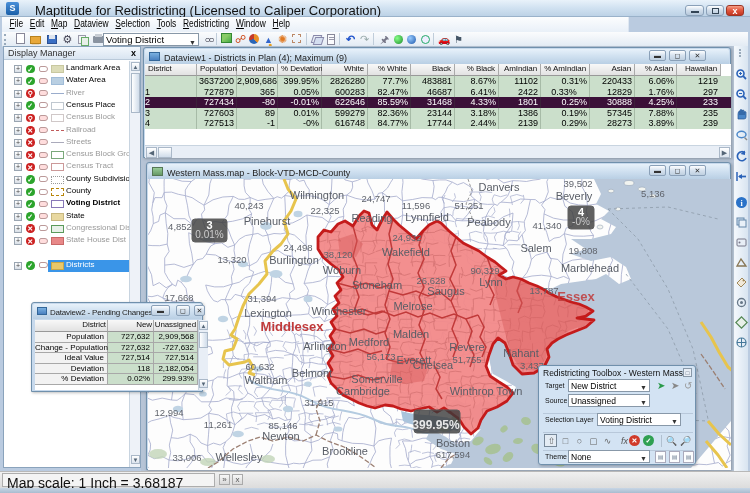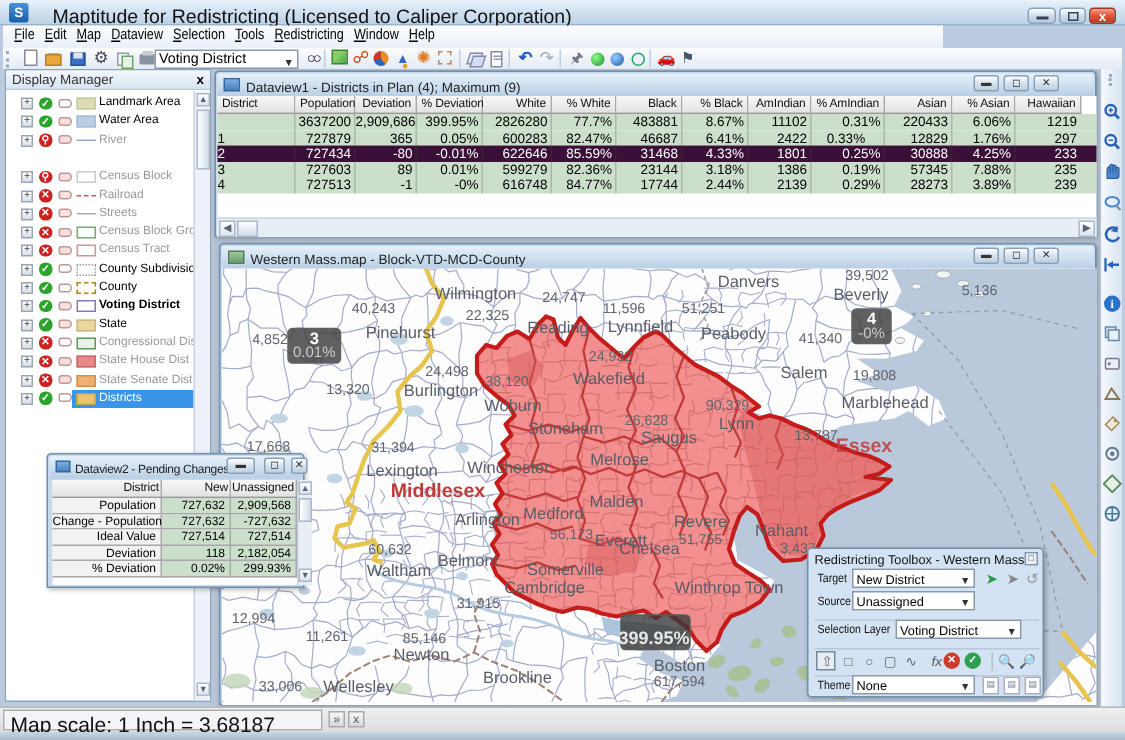--- a/index.html
+++ b/index.html
@@ -121,20 +121,27 @@
       <div class="sw" style="background:#b9cfe2;border:1px solid #a0bcd8"></div>
       <div class="nm" style="color:#000;font-weight:normal">Water Area</div>
     </div>
     <div class="lrow" style="top:40.6px">
       <div class="pm">+</div>
       <div class="stat" style="background:#cc2222">⚲</div>
       <div class="tag" style="background:#fdd"></div>
       <div class="sw" style="border-top:1px solid #9aaccc;height:1px;margin-top:3px"></div>
       <div class="nm" style="color:#999;font-weight:normal">River</div>
     </div>
+    <div class="lrow" style="top:52.900000000000006px">
+      <div class="pm">+</div>
+      <div class="stat" style="background:#2ca42c">✓</div>
+      <div class="tag" style="background:#fff"></div>
+      <div class="sw" style="background:#fff;border:1px solid #c0c8d0"></div>
+      <div class="nm" style="color:#000;font-weight:normal">Census Place</div>
+    </div>
     <div class="lrow" style="top:65.2px">
       <div class="pm">+</div>
       <div class="stat" style="background:#cc2222">⚲</div>
       <div class="tag" style="background:#fdd"></div>
       <div class="sw" style="background:#fff;border:1px solid #d0c8c8"></div>
       <div class="nm" style="color:#999;font-weight:normal">Census Block</div>
     </div>
     <div class="lrow" style="top:77.5px">
       <div class="pm">+</div>
       <div class="stat" style="background:#cc2222">✕</div>
@@ -197,27 +204,20 @@
       <div class="tag" style="background:#fff"></div>
       <div class="sw" style="background:#e8f0e8;border:1px solid #5a9a5a"></div>
       <div class="nm" style="color:#999;font-weight:normal">Congressional Dist</div>
     </div>
     <div class="lrow" style="top:188.20000000000005px">
       <div class="pm">+</div>
       <div class="stat" style="background:#cc2222">✕</div>
       <div class="tag" style="background:#fdd"></div>
       <div class="sw" style="background:#e88888;border:1px solid #c86868"></div>
       <div class="nm" style="color:#999;font-weight:normal">State House Dist</div>
-    </div>
-    <div class="lrow" style="top:200.50000000000006px">
-      <div class="pm">+</div>
-      <div class="stat" style="background:#cc2222">✕</div>
-      <div class="tag" style="background:#fdd"></div>
-      <div class="sw" style="background:#f0b070;border:1px solid #d09050"></div>
-      <div class="nm" style="color:#999;font-weight:normal">State Senate Dist</div>
     </div>
     <div style="position:absolute;left:44px;top:212.80000000000007px;width:84px;height:12px;background:#3a95e8"></div>
     <div class="lrow" style="top:212.80000000000007px">
       <div class="pm">+</div>
       <div class="stat" style="background:#2ca42c">✓</div>
       <div class="tag" style="background:#fff"></div>
       <div class="sw" style="background:#e8c86a;border:1px solid #c8a84a"></div>
       <div class="nm" style="color:#fff;font-weight:normal">Districts</div>
     </div>
     <div style="position:absolute;right:0px;top:14px;width:11px;height:406px;background:#eef2f8;border-left:1px solid #c8d4e0">

